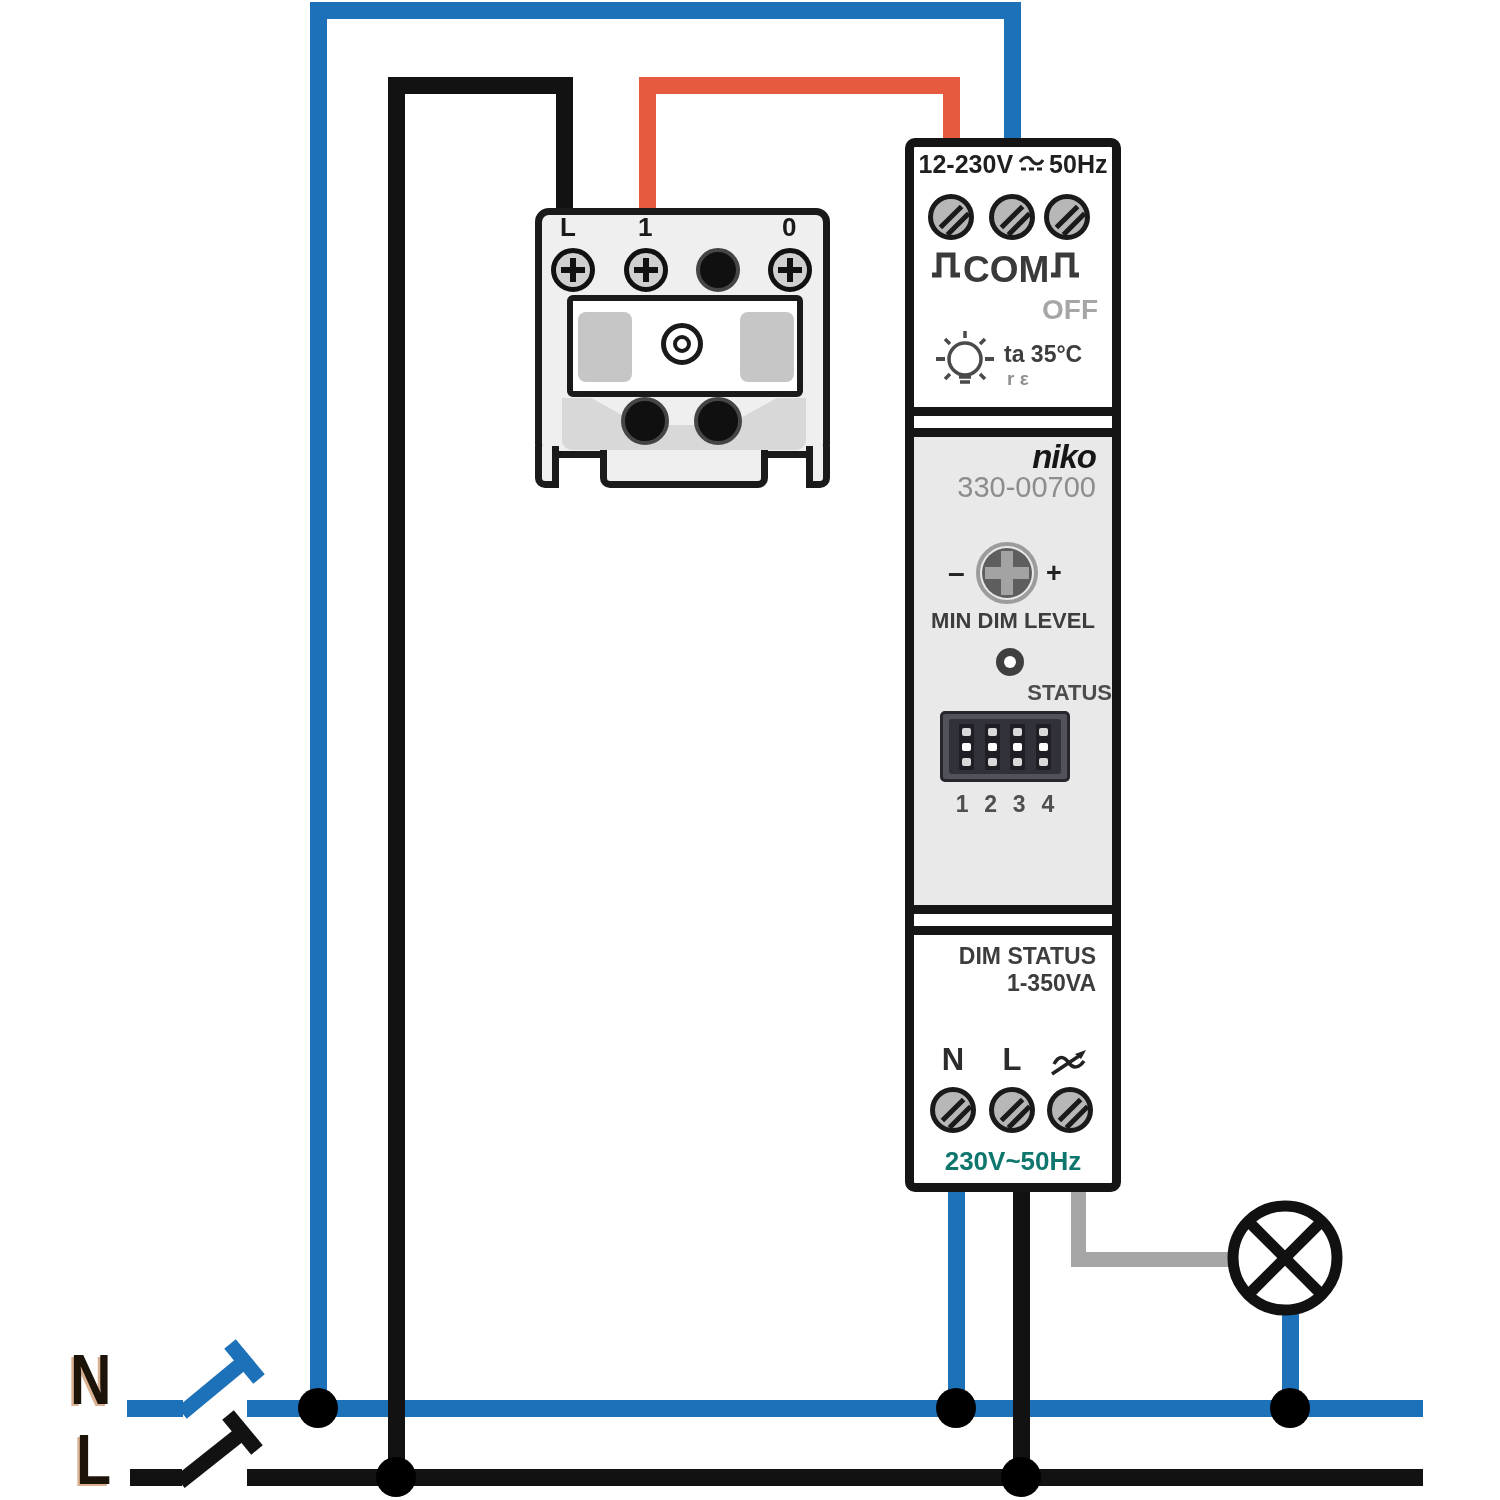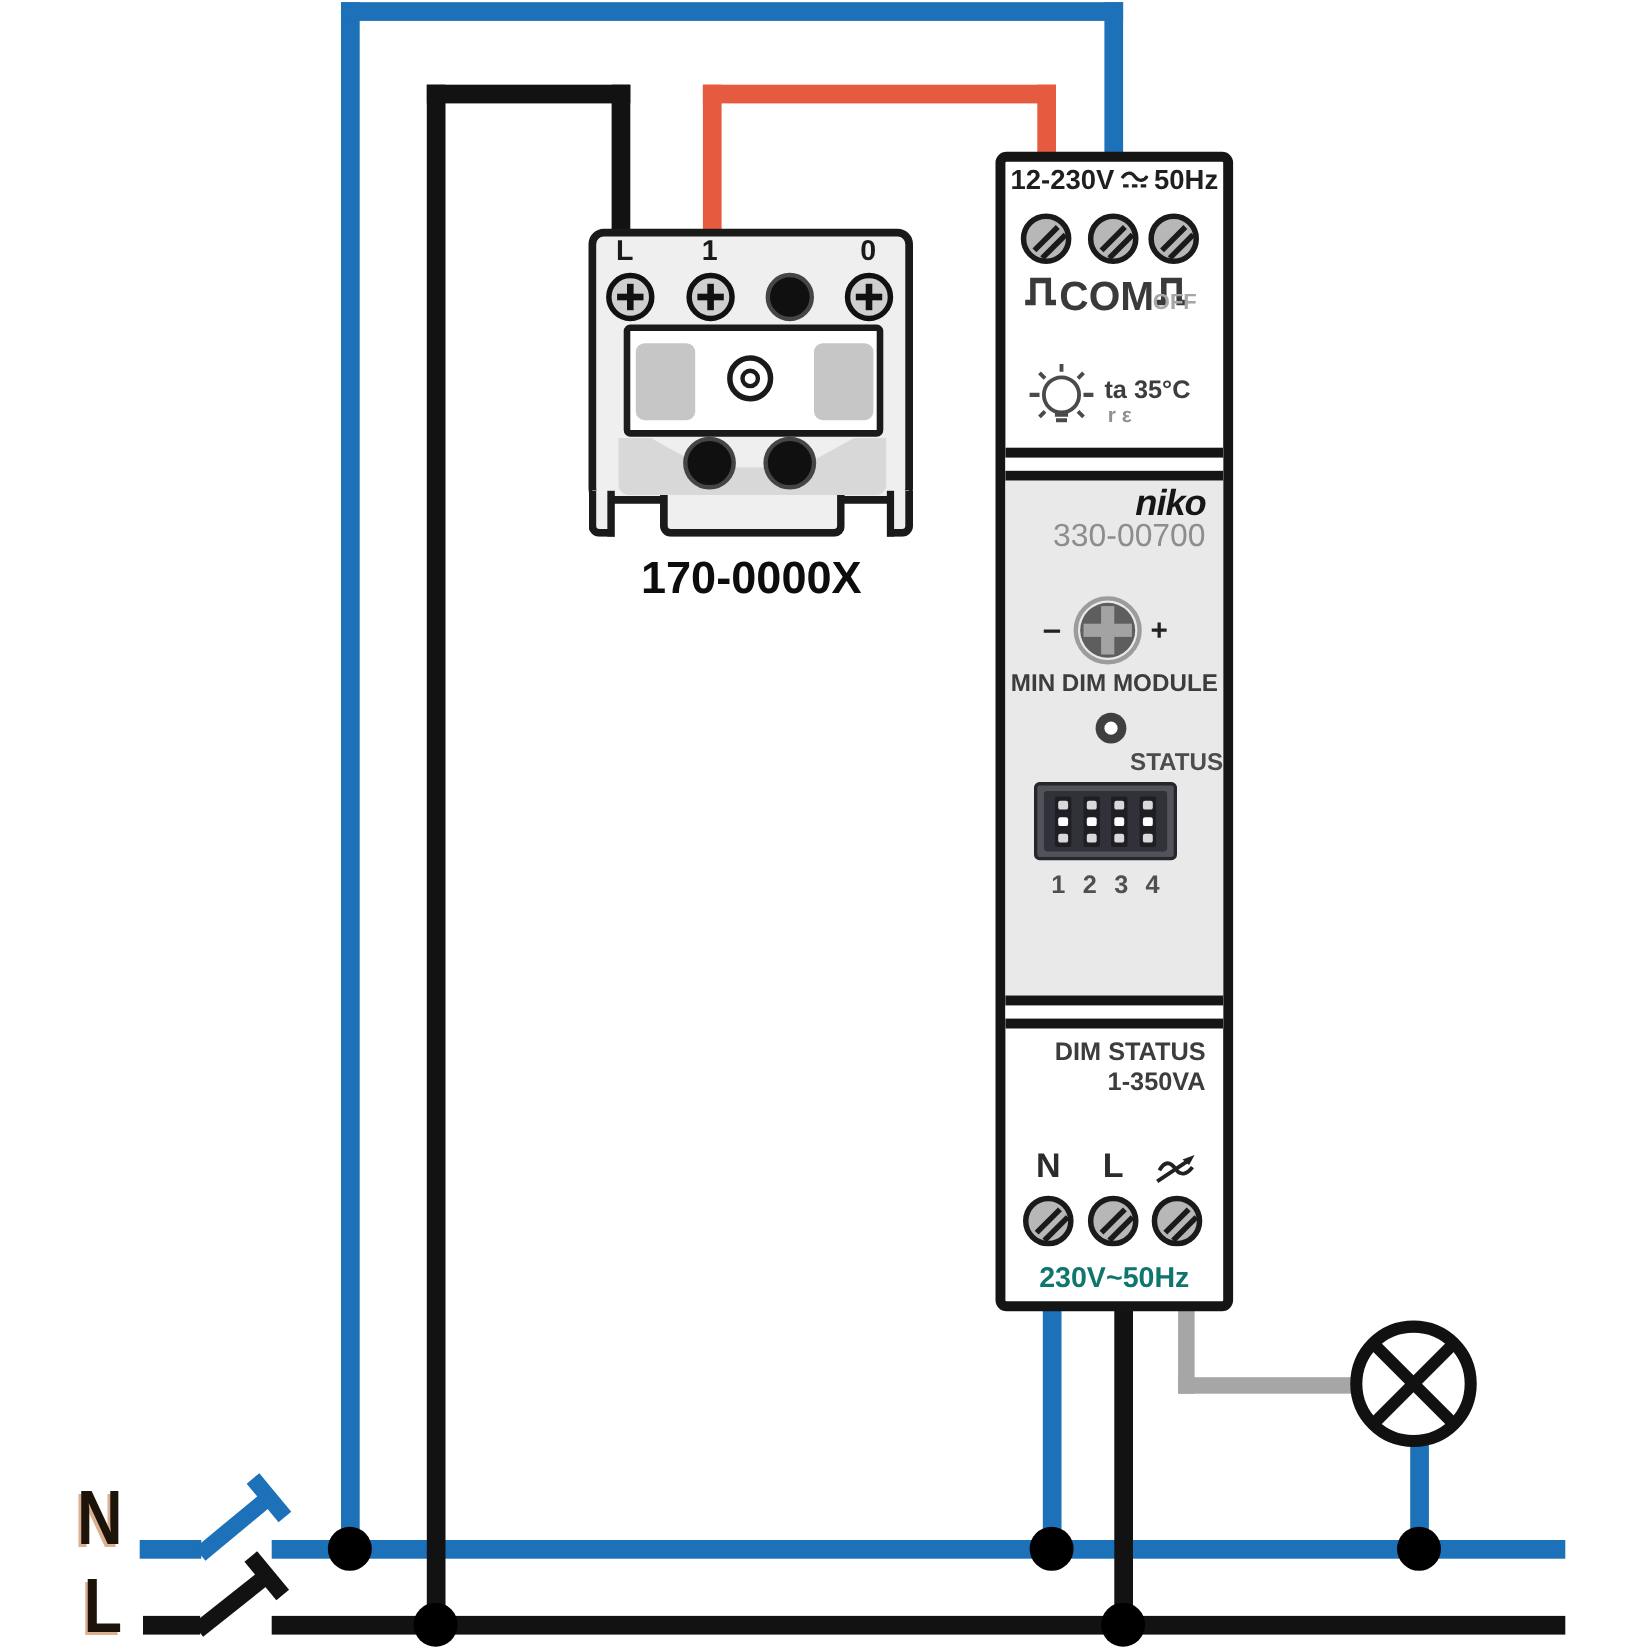--- a/index.html
+++ b/index.html
@@ -133,21 +133,21 @@
       <i></i>
     </div>
 
   <svg class="icon-svg" style="left:930px;top:251px;" width="32" height="28" viewBox="0 0 32 28">
     <path d="M2,24 H9 V4 H23 V24 H30" stroke="#3a3a3a" stroke-width="5" fill="none"></path>
   </svg>
   <div class="t" style="left:963px;top:249px;width:86px;text-align:center;font-size:37px;color:#3a3a3a;">COM</div>
   <svg class="icon-svg" style="left:1049px;top:251px;" width="32" height="28" viewBox="0 0 32 28">
     <path d="M2,24 H9 V4 H23 V24 H30" stroke="#3a3a3a" stroke-width="5" fill="none"></path>
   </svg>
-  <div class="t" style="left:1042px;top:264px;width:52px;text-align:center;font-size:20px;color:#a6a6a6;">OFF</div>
+  <div class="t" style="left:1042px;top:294px;width:52px;text-align:center;font-size:28px;color:#a6a6a6;">OFF</div>
 
   <svg class="icon-svg" style="left:928px;top:328px;" width="78" height="64" viewBox="0 0 78 64">
     <circle cx="37" cy="31" r="16" stroke="#4a4a4a" stroke-width="3.5" fill="none"></circle>
     <path d="M31,49 H43 M32,54 H42" stroke="#4a4a4a" stroke-width="3.5" fill="none"></path>
     <path d="M37,10 V3 M52,16 L57,11 M22,16 L17,11 M52,46 L57,51 M22,46 L17,51" stroke="#4a4a4a" stroke-width="3.5" fill="none"></path>
     <path d="M57,31 H66 M8,31 H17" stroke="#4a4a4a" stroke-width="4" fill="none"></path>
   </svg>
   <div class="t" style="left:1004px;top:341px;font-size:23px;color:#3d3d3d;">ta 35°C</div>
   <div class="t" style="left:1007px;top:368px;font-size:19px;color:#909090;">r ε</div>
 
@@ -157,21 +157,21 @@
 
   <div class="t t-r" style="top:438px;font-size:33px;font-style:italic;color:#161616;letter-spacing:-1px;">niko</div>
   <div class="t t-r" style="top:471px;font-size:29px;font-weight:normal;color:#8d8d8d;">330-00700</div>
 
   <div class="pot-ring"></div>
   <div class="pot-inner"></div>
   <div class="pot-h"></div>
   <div class="pot-v"></div>
   <div class="t" style="left:948px;top:556px;font-size:30px;color:#222;">–</div>
   <div class="t" style="left:1046px;top:558px;font-size:27px;color:#222;">+</div>
-  <div class="t" style="left:914px;top:608px;width:198px;text-align:center;font-size:22px;color:#3d3d3d;">MIN DIM MODULE</div>
+  <div class="t" style="left:914px;top:608px;width:198px;text-align:center;font-size:22px;color:#3d3d3d;">MIN DIM LEVEL</div>
 
   <div class="led-outer"></div>
   <div class="led-inner"></div>
   <div class="t" style="left:914px;top:680px;width:198px;text-align:right;font-size:22px;color:#4c4c4c;">STATUS</div>
 
   <div class="dip-block">
     <div class="dip-inner">
       <div class="dip-slot">
           <span class="dip-dot"></span>
           <span class="dip-dot mid"></span>
@@ -240,21 +240,20 @@
   <div class="pb-midrect"></div>
   <div class="pb-pad" style="left:578px;top:312px;"></div>
   <div class="pb-pad" style="left:740px;top:312px;"></div>
   <div class="pb-cir-out"></div>
   <div class="pb-cir-in"></div>
 
   <div class="pb-greyarea"></div>
   <div class="pb-hole" style="left:621px;top:397px;width:48px;height:48px;"></div>
   <div class="pb-hole" style="left:694px;top:397px;width:48px;height:48px;"></div>
 
-  <div class="t" style="left:558px;top:502px;width:250px;text-align:center;font-size:41px;color:#0d0d0d;">170-0000X</div>
 
   <div class="mains-letter" style="left:70px;top:1340px;">N</div>
   <div class="mains-letter" style="left:76px;top:1420px;">L</div>
 
   <svg width="1500" height="1500" viewBox="0 0 1500 1500">
     <g>
       <line x1="182" y1="1413" x2="240" y2="1365" stroke="#1d71b8" stroke-width="15"></line>
       <line x1="230" y1="1344" x2="259" y2="1379" stroke="#1d71b8" stroke-width="15"></line>
     </g>
     <g>

